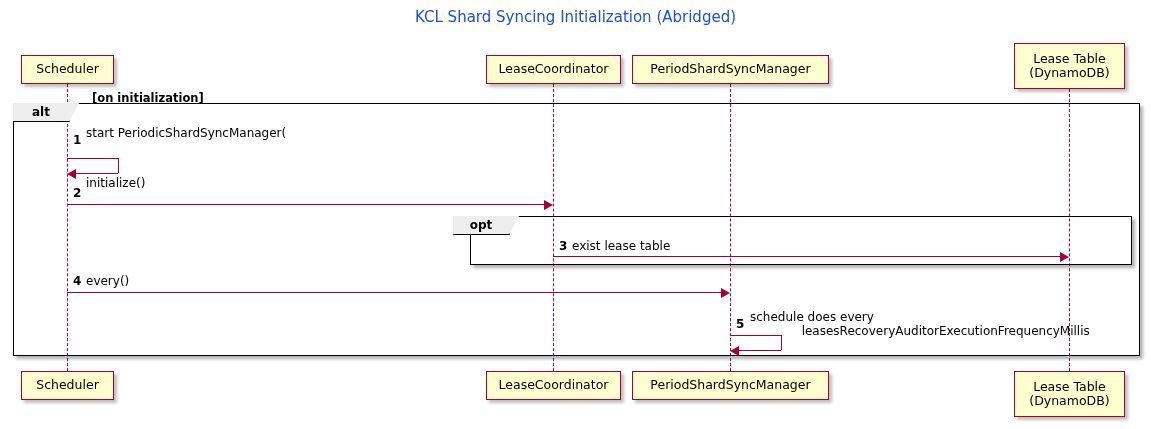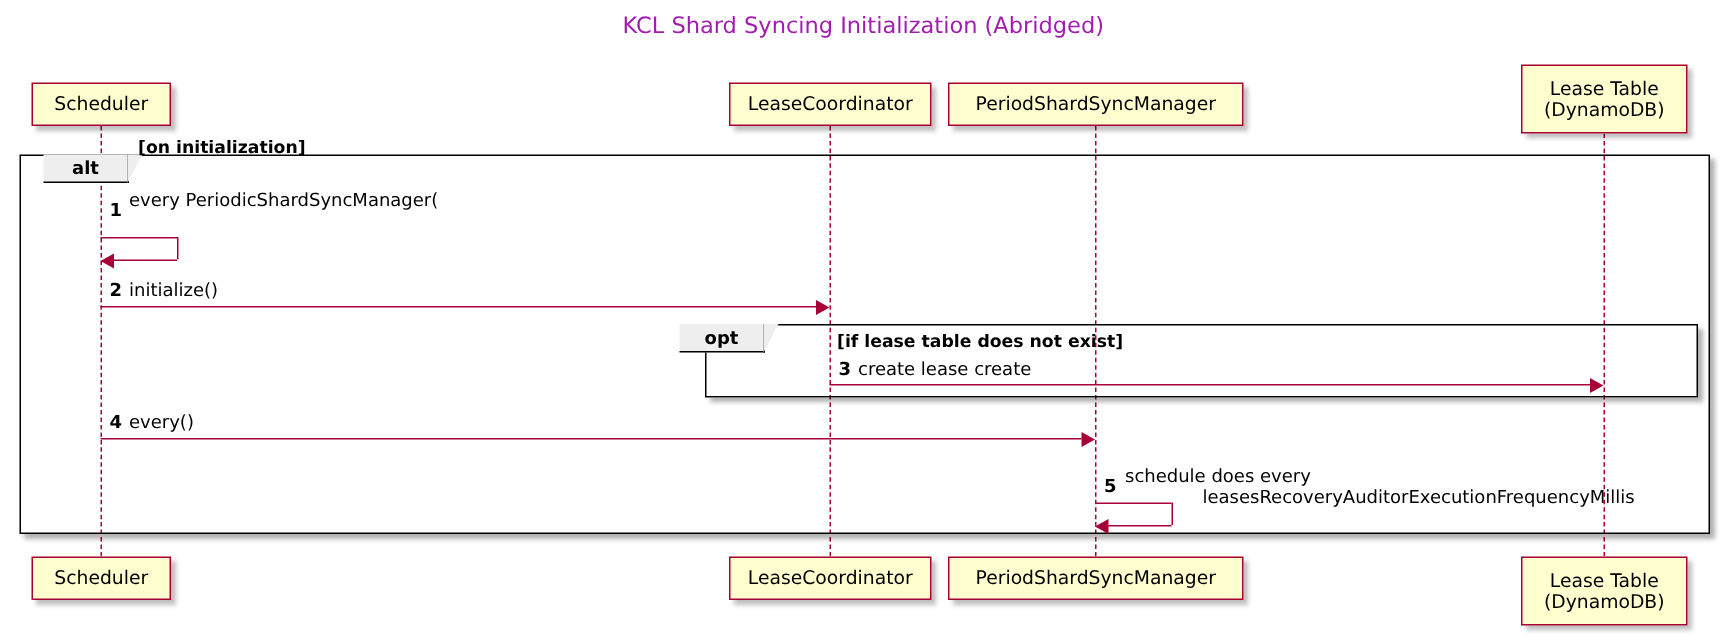--- a/index.html
+++ b/index.html
@@ -21,21 +21,21 @@
     width: 1151px;
     height: 429px;
   }
   .diagram-title {
     position: absolute;
     left: 0;
     top: 8px;
     width: 1151px;
     text-align: center;
     font-size: 15px;
-    color: #a21caf;
+    color: #1d4ed8;
     font-family: "DejaVu Sans", sans-serif;
     white-space: nowrap;
   }
   .participant {
     position: absolute;
     box-sizing: border-box;
     background: #FEFECE;
     border: 1.5px solid #A80036;
     color: #000000;
     font-size: 12.5px;
@@ -130,30 +130,29 @@
 <div id="canvas">
 
   <div class="diagram-title">KCL Shard Syncing Initialization (Abridged)</div>
 
   <div class="lifeline" style="left:67px; top:84px; height:287px;"></div>
   <div class="lifeline" style="left:553px; top:84px; height:287px;"></div>
   <div class="lifeline" style="left:730px; top:84px; height:287px;"></div>
   <div class="lifeline" style="left:1069px; top:89px; height:282px;"></div>
 
   <div class="frame" style="left:13px; top:103px; width:1127px; height:253px;"></div>
-  <div class="frame-tab" style="left:13px; top:103px; width:57px;margin-left:16px;">
+  <div class="frame-tab" style="left:13px; top:103px; width:57px;">
     <span>alt</span>
   </div>
   <div class="frame-label" style="left:92px; top:91px;">[on initialization]</div>
 
   <div class="frame" style="left:470px; top:216px; width:662px; height:49px;"></div>
   <div class="frame-tab" style="left:453px; top:216px; width:57px;">
     <span>opt</span>
   </div>
-  <div class="frame-label" style="left:558px; top:220px;">[if lease table does not exist]</div>
 
   <div class="participant" style="left:21px; top:55px; width:93px; height:29px;">
     <span>Scheduler</span>
   </div>
   <div class="participant" style="left:486px; top:55px; width:135px; height:29px;">
     <span>LeaseCoordinator</span>
   </div>
   <div class="participant" style="left:632px; top:55px; width:197px; height:29px;">
     <span>PeriodShardSyncManager</span>
   </div>
@@ -170,33 +169,33 @@
   </div>
   <div class="participant" style="left:632px; top:371px; width:197px; height:29px;">
     <span>PeriodShardSyncManager</span>
   </div>
   <div class="participant" style="left:1014px; top:371px; width:111px; height:46px;">
     <span>Lease Table
 (DynamoDB)</span>
   </div>
 
   <div class="msg-label" style="left:73px; top:133px; font-weight:bold;">1</div>
-  <div class="msg-label" style="left:86px; top:126px;">every PeriodicShardSyncManager(</div>
+  <div class="msg-label" style="left:86px; top:126px;">start PeriodicShardSyncManager(</div>
   <div class="msg-line" style="left:67px; top:158px; width:51px;"></div>
   <div class="msg-vline" style="left:118px; top:158px; height:15px;"></div>
   <div class="msg-line" style="left:75px; top:173px; width:43px;"></div>
   <div class="arrowhead-l" style="left:67px; top:169px;"></div>
 
   <div class="msg-label" style="left:73px; top:186px; font-weight:bold;">2</div>
-  <div class="msg-label" style="left:86px; top:186px;">initialize()</div>
+  <div class="msg-label" style="left:86px; top:176px;">initialize()</div>
   <div class="msg-line" style="left:67px; top:204px; width:477px;"></div>
   <div class="arrowhead-r" style="left:544px; top:200px;"></div>
 
   <div class="msg-label" style="left:559px; top:239px; font-weight:bold;">3</div>
-  <div class="msg-label" style="left:572px; top:239px;">create lease create</div>
+  <div class="msg-label" style="left:572px; top:239px;">exist lease table</div>
   <div class="msg-line" style="left:553px; top:256px; width:507px;"></div>
   <div class="arrowhead-r" style="left:1060px; top:252px;"></div>
 
   <div class="msg-label" style="left:73px; top:274px; font-weight:bold;">4</div>
   <div class="msg-label" style="left:86px; top:274px;">every()</div>
   <div class="msg-line" style="left:67px; top:292px; width:654px;"></div>
   <div class="arrowhead-r" style="left:721px; top:288px;"></div>
 
   <div class="msg-label" style="left:736px; top:317px; font-weight:bold;">5</div>
   <div class="msg-label" style="left:750px; top:310px;">schedule does every</div>

